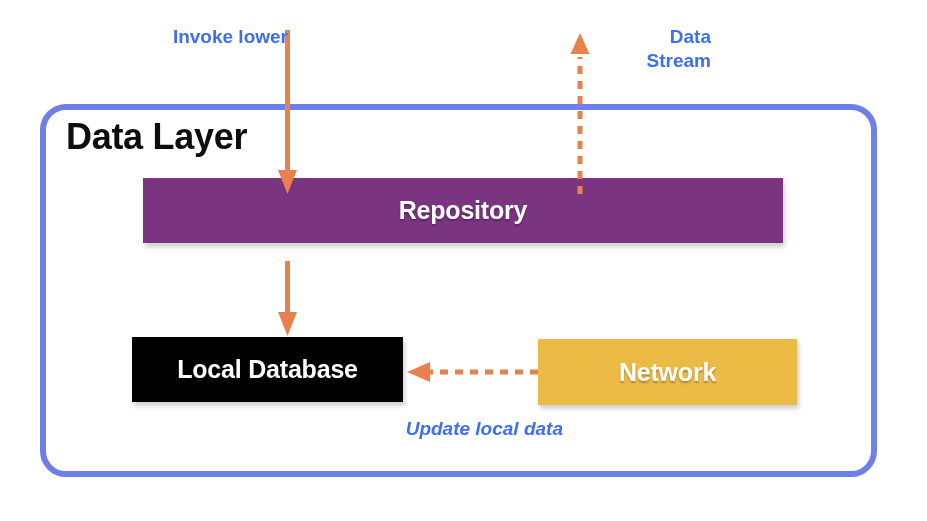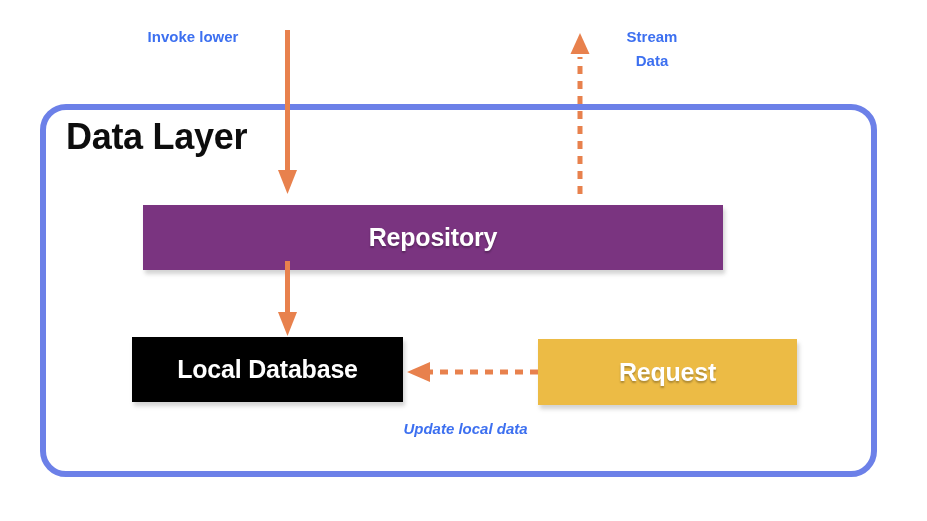--- a/index.html
+++ b/index.html
@@ -16,26 +16,26 @@
     position:absolute;left:66px;top:116px;
     font-size:36px;font-weight:700;color:var(--title-black);
     letter-spacing:-0.3px;white-space:nowrap;
   }
   .node{
     position:absolute;display:flex;align-items:center;justify-content:center;
     color:#ffffff;font-weight:700;font-size:25px;letter-spacing:-0.2px;
     text-shadow:0 2px 2px rgba(0,0,0,0.28);
     box-shadow:2px 4px 4px rgba(110,110,110,0.30);
   }
-  .node-repository{left:143px;top:205px;width:580px;height:65px;}
+  .node-repository{left:143px;top:178px;width:640px;height:65px;}
   .node-localdb{left:132px;top:337px;width:271px;height:65px;}
   .node-network{left:538px;top:339px;width:259px;height:66px;}
   .annotation{
     position:absolute;color:var(--label-blue);font-weight:700;
-    font-size:15px;line-height:24px;text-align:center;white-space:nowrap;
+    font-size:19px;line-height:24px;text-align:right;white-space:nowrap;
   }
   .lbl-invoke{left:98px;top:25px;width:190px;}
   .lbl-stream{left:593px;top:25px;width:118px;}
   .lbl-request{left:300px;top:276px;width:256px;line-height:22px;}
   .lbl-update{left:368px;top:417px;width:195px;font-style:italic;}
   .arrows{
     position:absolute;left:0;top:0;width:927px;height:521px;
     pointer-events:none;
   }
   .arrow-line{stroke:var(--arrow-orange);stroke-width:5;fill:none;}
@@ -53,21 +53,21 @@
 
   <div class="node node-repository" style="background-color: rgb(122, 52, 128);">
     <span>Repository</span>
   </div>
 
   <div class="node node-localdb" style="background-color: #000000;">
     <span>Local Database</span>
   </div>
 
   <div class="node node-network" style="background-color: rgb(236, 187, 69);">
-    <span>Request</span>
+    <span>Network</span>
   </div>
 
   <svg class="arrows" viewBox="0 0 927 521" xmlns="http://www.w3.org/2000/svg">
 
     <g>
       <line class="arrow-line" x1="287.5" y1="30" x2="287.5" y2="171"></line>
       <polygon class="arrow-head" points="287.5,194 278,170 297,170"></polygon>
     </g>
 
     <g>
@@ -84,22 +84,22 @@
       <line class="arrow-line dashed" x1="538" y1="372" x2="429" y2="372"></line>
       <polygon class="arrow-head" points="407,372 430,362 430,382"></polygon>
     </g>
   </svg>
 
   <div class="annotation lbl-invoke">
     <span style="display:block">Invoke lower</span>
   </div>
 
   <div class="annotation lbl-stream">
+    <span style="display:block">Data</span>
     <span style="display:block">Stream</span>
-    <span style="display:block">Data</span>
   </div>
 
 
   <div class="annotation lbl-update">
     <span style="display:block">Update local data</span>
   </div>
 
 </div>
 
 </body></html>

